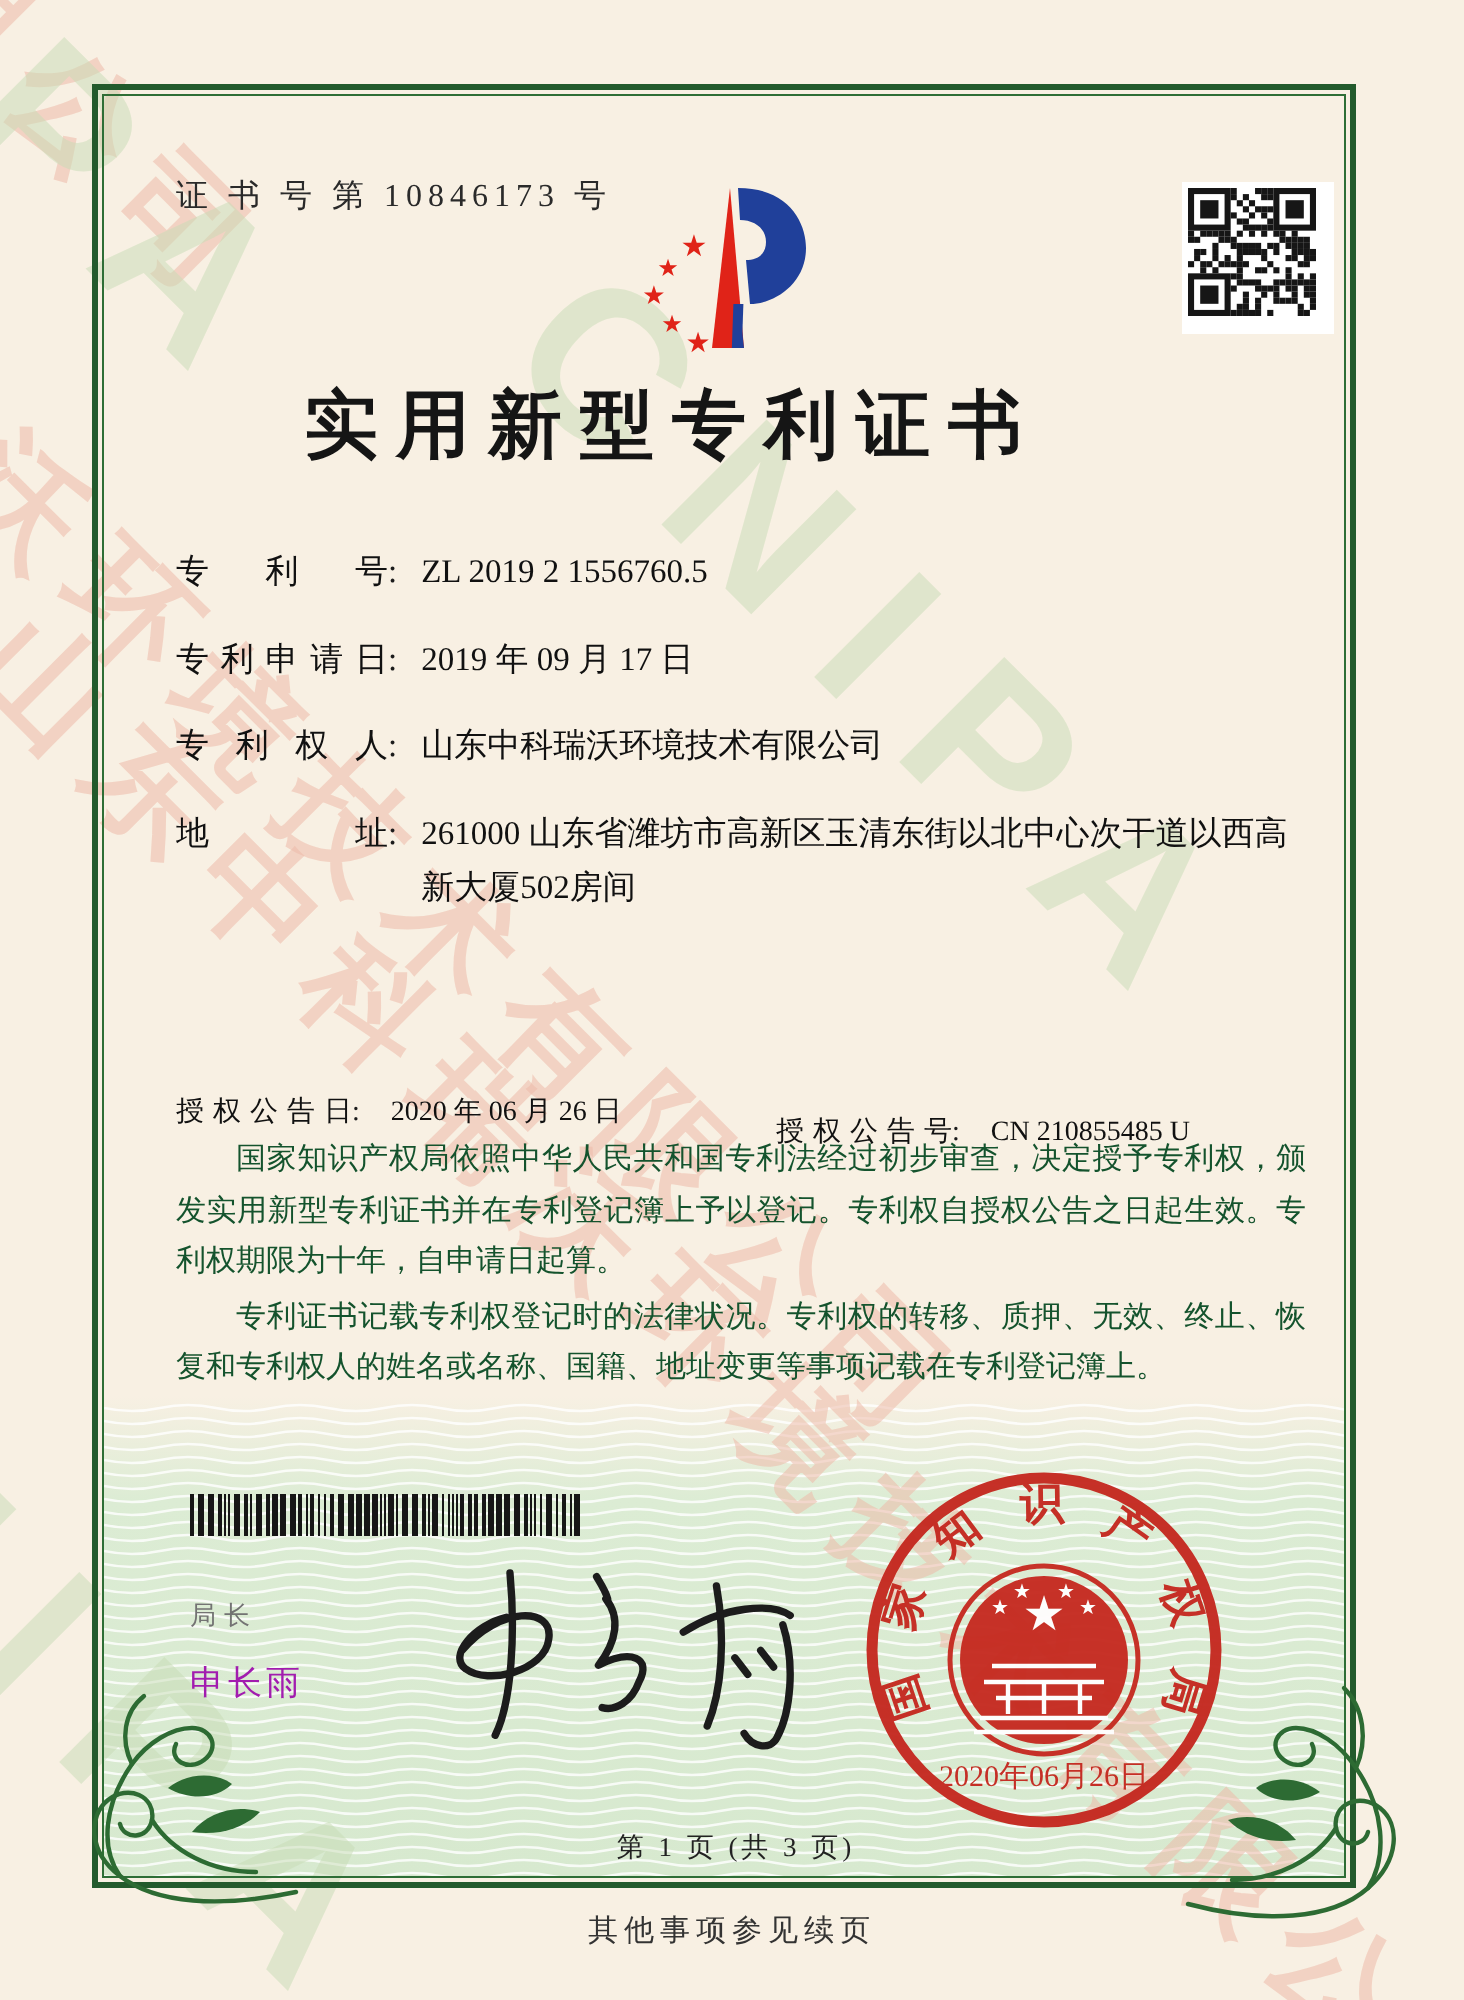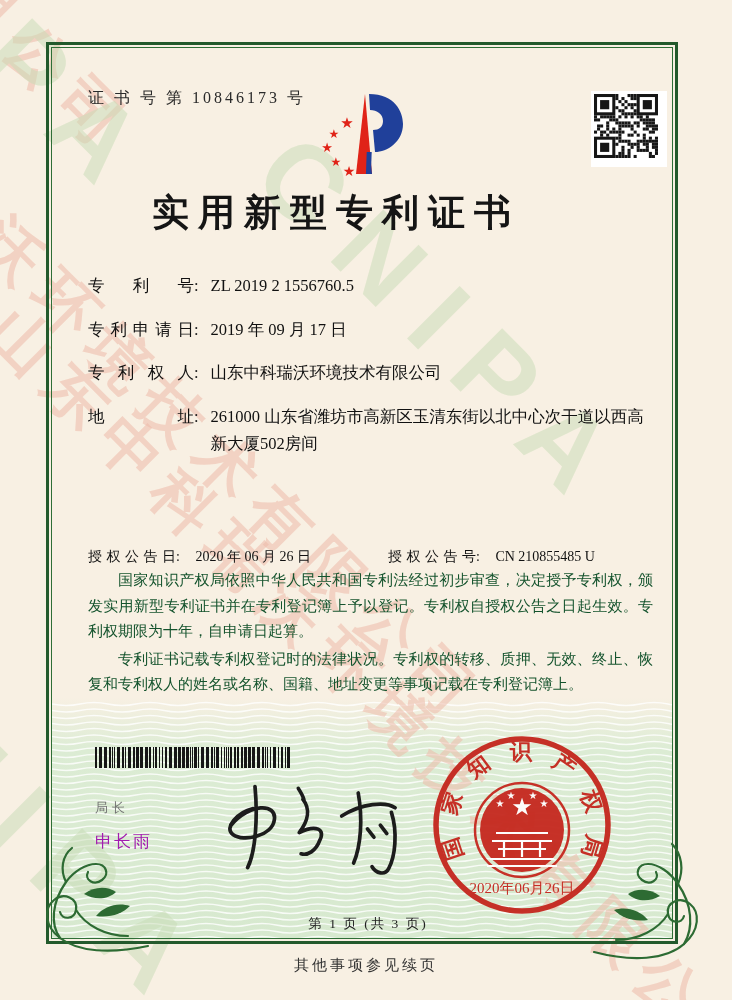--- a/index.html
+++ b/index.html
@@ -26,21 +26,21 @@
   .logo{position:absolute;left:303px;top:86px;width:106px;height:102px;}
   .qr{position:absolute;left:591px;top:91px;width:70px;height:70px;background:#fff;padding:3px;}
   .title{position:absolute;left:46px;width:580px;top:188px;margin:0;text-align:center;
     font-size:37px;font-weight:bold;letter-spacing:9px;color:#151515;}
   .fields{position:absolute;left:88px;top:272px;width:566px;font-size:16.5px;}
   .frow{margin-bottom:16.5px;line-height:27px;}
   .flabel{display:inline-block;width:106px;text-align:justify;text-align-last:justify;vertical-align:top;color:#111;}
   .fcolon{vertical-align:top;}
   .fvalue{display:inline-block;margin-left:12px;max-width:440px;vertical-align:top;color:#111;}
   .grant-row{position:absolute;left:88px;top:543px;width:566px;font-size:14px;line-height:27px;}
-  .grant-no-group{position:absolute;left:300px;top:0;}
+  .grant-no-group{position:absolute;left:300px;top:10px;}
   .paras{position:absolute;left:88px;top:568px;width:565px;font-size:15px;line-height:25.5px;
     text-align:justify;color:#14532d;}
   .paras p{margin:0 0 2px 0;text-indent:2em;}
   .barcode{position:absolute;left:95px;top:747px;width:198px;height:21px;}
   .director-title{position:absolute;left:95px;top:799px;font-size:13px;letter-spacing:4px;color:#737373;}
   .director-name{position:absolute;left:95px;top:830px;font-size:17px;letter-spacing:2px;color:#a21caf;}
   .signature{position:absolute;left:196px;top:776px;width:212px;height:104px;}
   .seal{position:absolute;left:430px;top:733px;width:184px;height:184px;opacity:.95;}
   .pageno{position:absolute;left:46px;width:644px;top:915px;text-align:center;font-size:13.5px;letter-spacing:2px;color:#222;}
   .footnote{position:absolute;left:0;width:732px;top:956px;text-align:center;font-size:15px;letter-spacing:3px;color:#333;z-index:4;}

